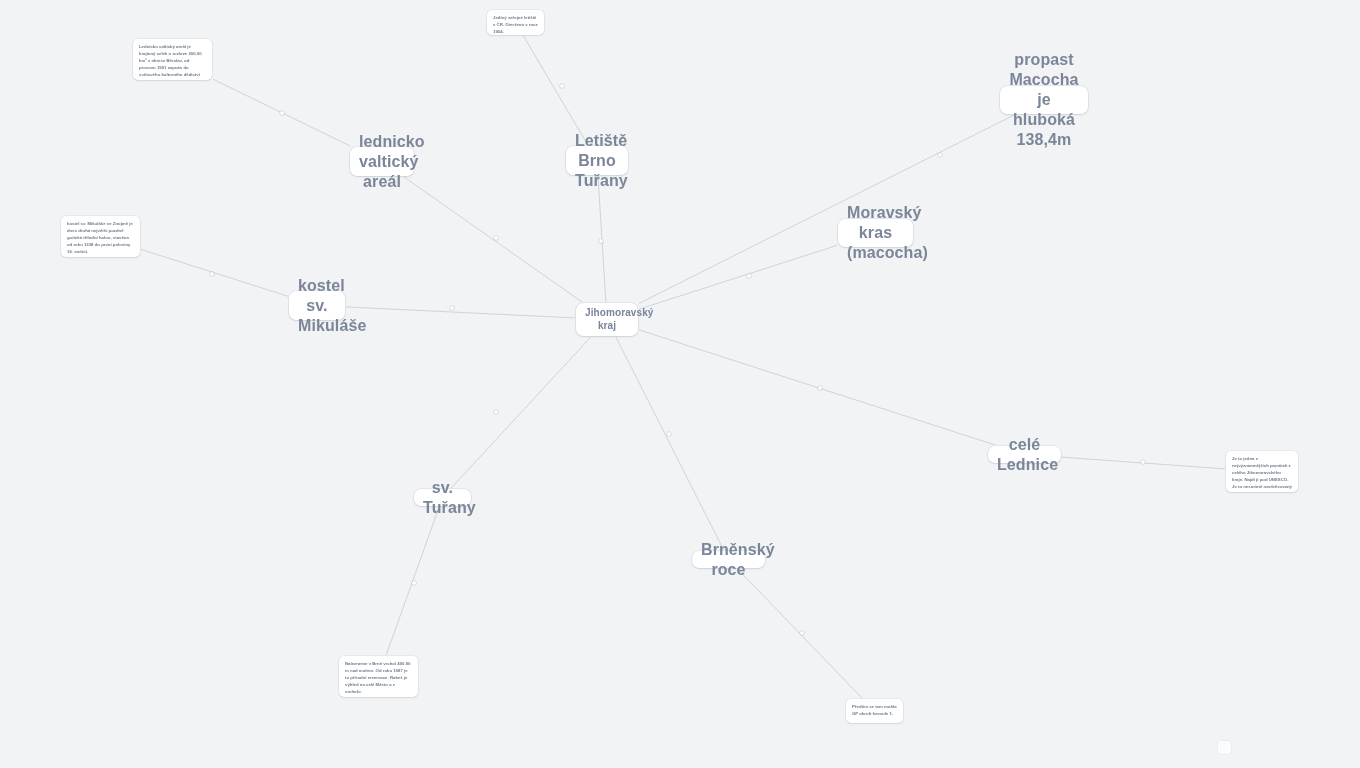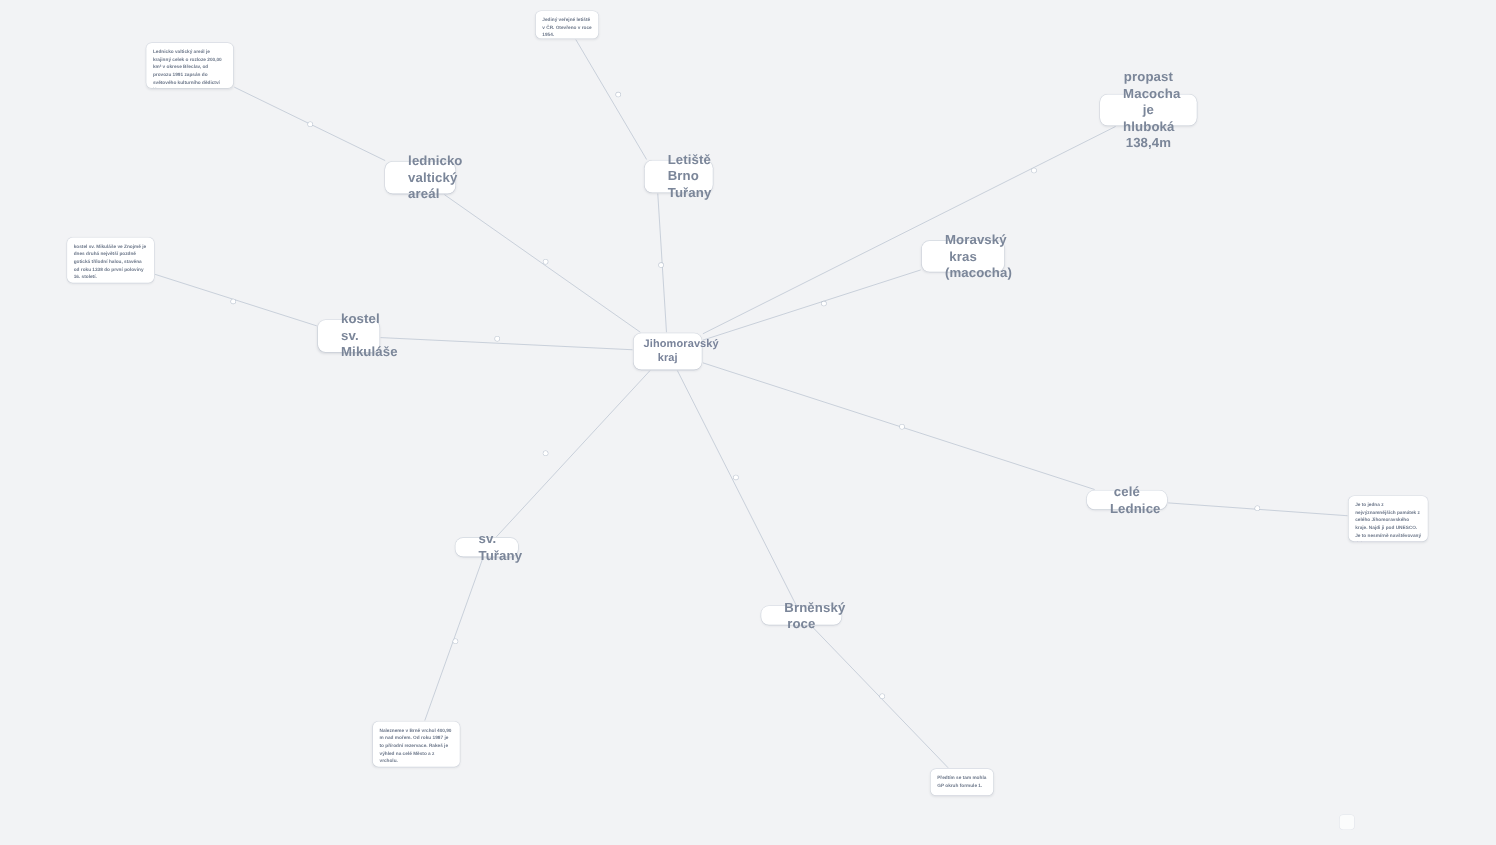--- a/index.html
+++ b/index.html
@@ -45,23 +45,23 @@
     z-index: 5;
   }
 
   .node.central {
     font-size: 10px;
     color: #79839a;
     padding: 7px 9px;
   }
 
   .node.topic {
-    font-size: 12px;
+    font-size: 16px;
     color: #7b8699;
-    padding: 6px 21px;
+    padding: 6px 9px;
   }
 
   .note {
     position: absolute;
     box-sizing: border-box;
     background: #ffffff;
     border-radius: 5px;
     box-shadow: 0 1px 2px rgba(60,70,90,0.11), 0 0 0 0.5px rgba(196,203,215,0.5);
     color: #6f7a8c;
     font-size: 4.3px;
@@ -132,21 +132,21 @@
 kraj</span>
       </div>
       <div class="node topic" style="left: 1000px; top: 86px; width: 88px; height: 28px;">
         <span class="node-text">propast Macocha
 je hluboká 138,4m</span>
       </div>
       <div class="node topic" style="left: 838px; top: 219px; width: 75px; height: 28px;">
         <span class="node-text">Moravský kras
 (macocha)</span>
       </div>
-      <div class="node topic" style="left: 566px; top: 146px; width: 62px; height: 29px; margin-left: 20px;">
+      <div class="node topic" style="left: 566px; top: 146px; width: 62px; height: 29px;">
         <span class="node-text">Letiště Brno
 Tuřany</span>
       </div>
       <div class="node topic" style="left: 350px; top: 147px; width: 64px; height: 29px;">
         <span class="node-text">lednicko
 valtický areál</span>
       </div>
       <div class="node topic" style="left: 289px; top: 291px; width: 56px; height: 29px;">
         <span class="node-text">kostel sv.
 Mikuláše</span>

